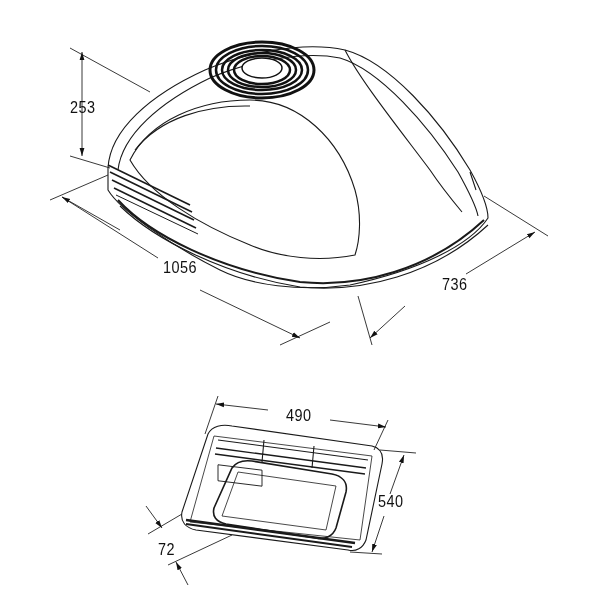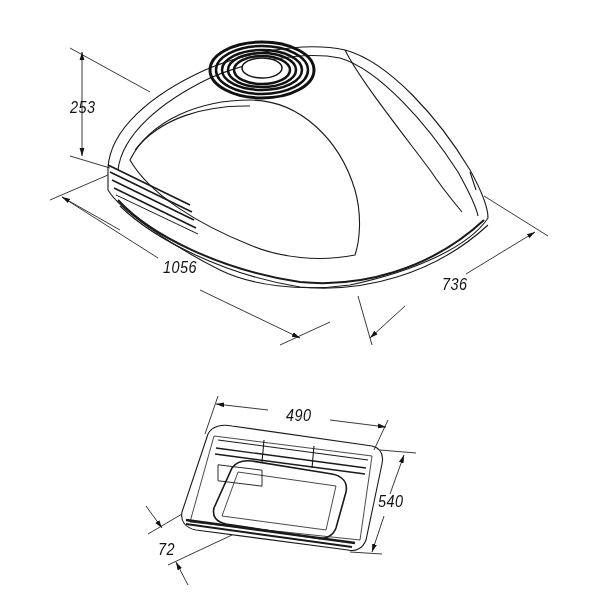--- a/index.html
+++ b/index.html
@@ -1,17 +1,17 @@
 <!DOCTYPE html>
 <html><head>
 <meta charset="utf-8">
 <style>
   html, body { margin: 0; padding: 0; background: #ffffff; }
   body { width: 600px; height: 600px; position: relative; overflow: hidden; font-family: "Liberation Sans", sans-serif; }
-  .canvas { position: absolute; left: 0; top: 0; width: 600px; height: 600px; font-style: italic; }
+  .canvas { position: absolute; left: 0; top: 0; width: 600px; height: 600px; }
   .dim-label { position: absolute; font-family: "Liberation Sans", sans-serif; font-size: 17px; color: #111; transform: scaleX(0.85); transform-origin: left top; letter-spacing: 0.5px; }
 </style>
 </head>
 <body>
 
 <div class="canvas">
 <svg width="600" height="600" viewBox="0 0 600 600" xmlns="http://www.w3.org/2000/svg">
   <defs>
     <marker id="arr" viewBox="0 0 10 10" refX="10" refY="5" markerWidth="9" markerHeight="9" orient="auto-start-reverse">
       <path d="M0,2 L10,5 L0,8 z" fill="#111"></path>

